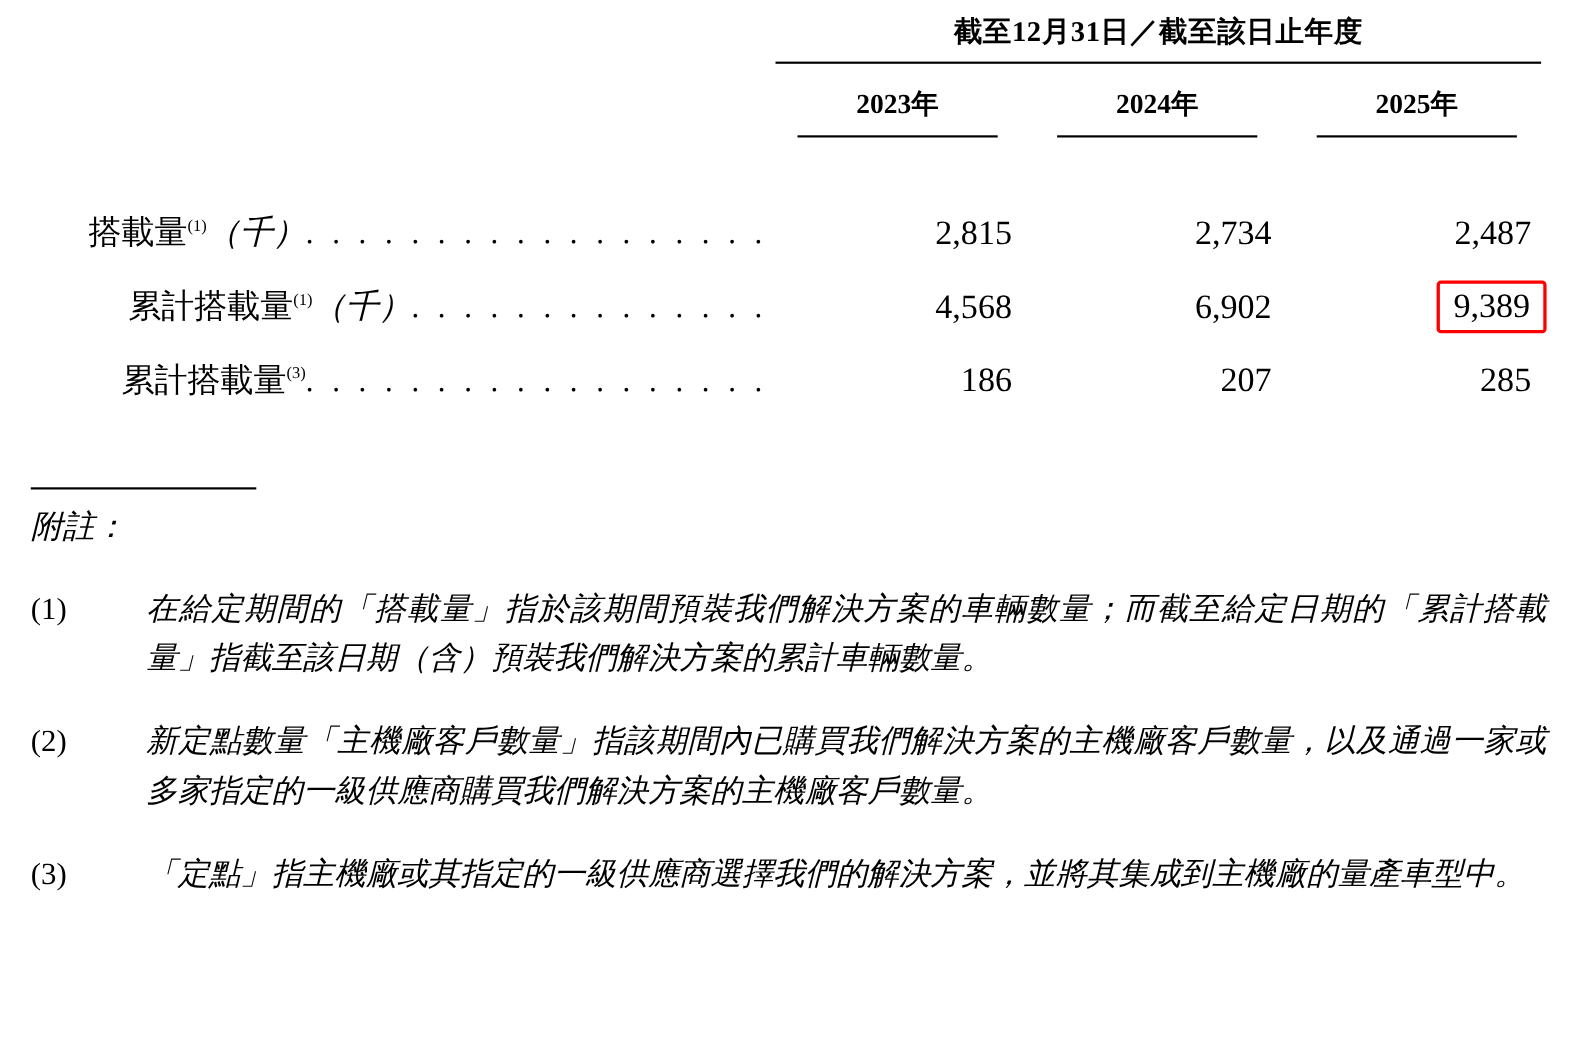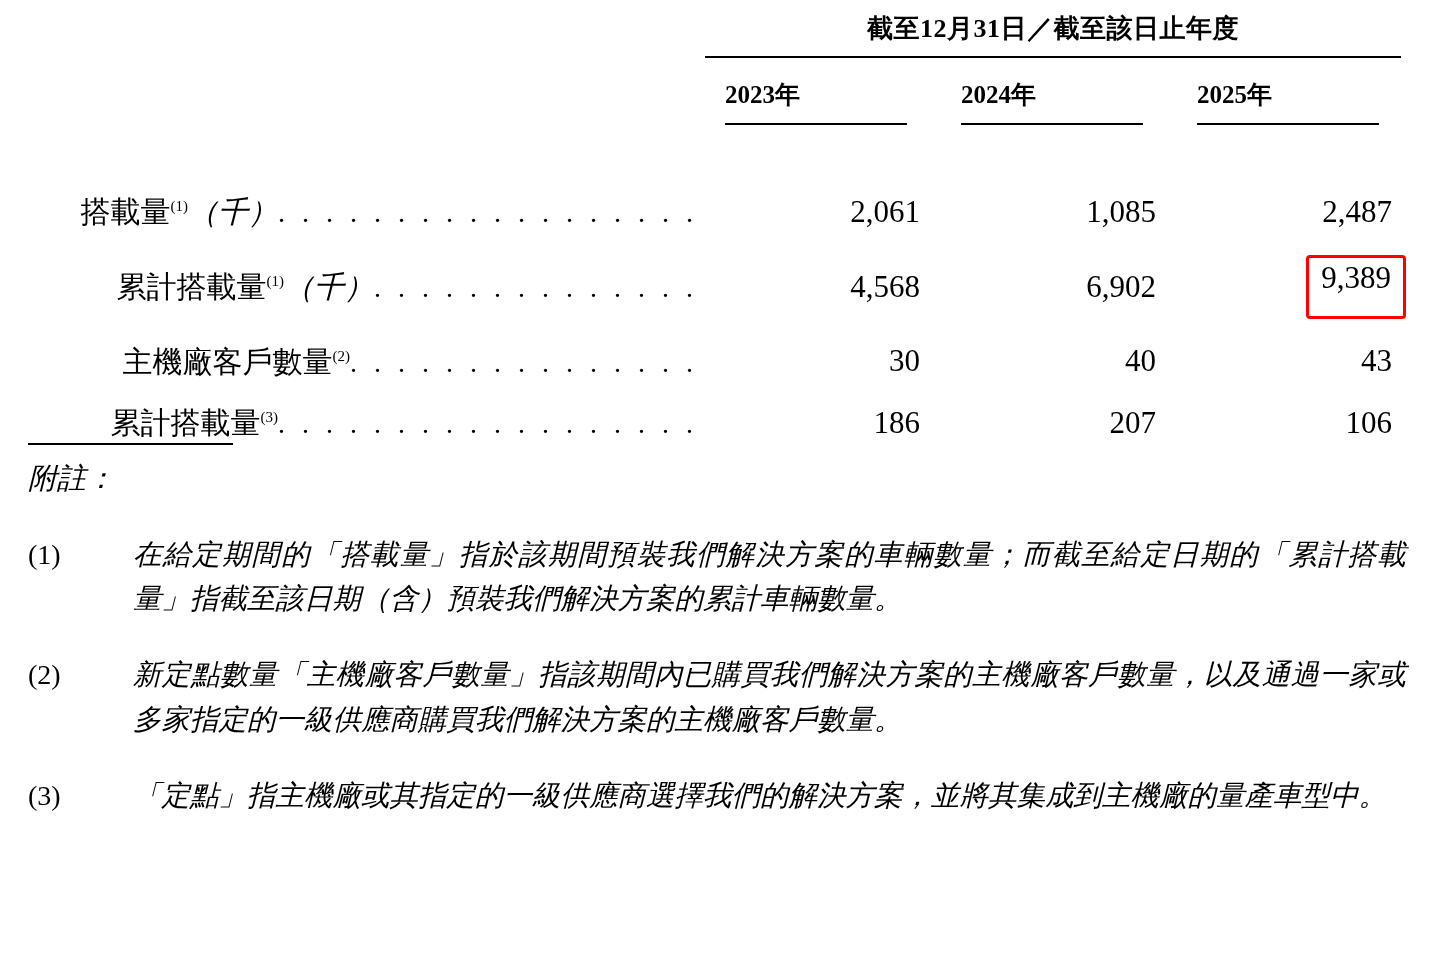--- a/index.html
+++ b/index.html
@@ -44,21 +44,21 @@
     letter-spacing: 0.5px;
   }
   .sup-head .rule-wrap {
     display: block;
     border-bottom: 2px solid #000;
     padding-bottom: 10px;
     margin: 0 4px 0 6px;
   }
 
   .year-head {
-    text-align: left;
+    text-align: center;
     font-size: 25px;
     font-weight: bold;
     padding-top: 14px;
     padding-bottom: 10px;
   }
   .year-head span {
     display: block;
     border-bottom: 2px solid #000;
     padding-bottom: 12px;
     margin: 0 26px;
@@ -87,21 +87,21 @@
   .row-val {
     font-size: 31px;
     text-align: right;
     padding: 12px 14px 12px 0;
     white-space: nowrap;
   }
   .row-val .boxed {
     display: inline-block;
     border: 3px solid #ff0000;
     border-radius: 4px;
-    padding: 2px 12px 20px 12px;
+    padding: 2px 12px 4px 12px;
     margin-right: -14px;
   }
 
   
   .notes {
     position: absolute;
     left: 28px;
     top: 443px;
     width: 1378px;
   }
@@ -169,44 +169,38 @@
     <tbody>
       <tr class="spacer-row">
         <td></td>
         <td></td>
         <td></td>
         <td></td>
       </tr>
 
       <tr>
         <td class="row-label"><span>搭載量</span><sup>(1)</sup><span class="ital">（千）</span><span class="dots">. . . . . . . . . . . . . . . . . .</span></td>
-        <td class="row-val">2,061</td>
-        <td class="row-val">1,085</td>
+        <td class="row-val">2,815</td>
+        <td class="row-val">2,734</td>
         <td class="row-val">2,487</td>
       </tr>
 
       <tr>
         <td class="row-label"><span>累計搭載量</span><sup>(1)</sup><span class="ital">（千）</span><span class="dots">. . . . . . . . . . . . . .</span></td>
         <td class="row-val">4,568</td>
         <td class="row-val">6,902</td>
         <td class="row-val"><span class="boxed">9,389</span></td>
       </tr>
 
-      <tr>
-        <td class="row-label"><span>主機廠客戶數量</span><sup>(2)</sup><span class="dots">. . . . . . . . . . . . . . .</span></td>
-        <td class="row-val">30</td>
-        <td class="row-val">40</td>
-        <td class="row-val">43</td>
-      </tr>
 
       <tr>
         <td class="row-label"><span>累計搭載量</span><sup>(3)</sup><span class="dots">. . . . . . . . . . . . . . . . . .</span></td>
         <td class="row-val">186</td>
         <td class="row-val">207</td>
-        <td class="row-val">106</td>
+        <td class="row-val">285</td>
       </tr>
     </tbody>
   </table>
 
   <div class="notes">
     <div class="note-rule"></div>
     <div class="notes-title">附註：</div>
 
     <div class="note">
       <div class="note-marker">(1)</div>

